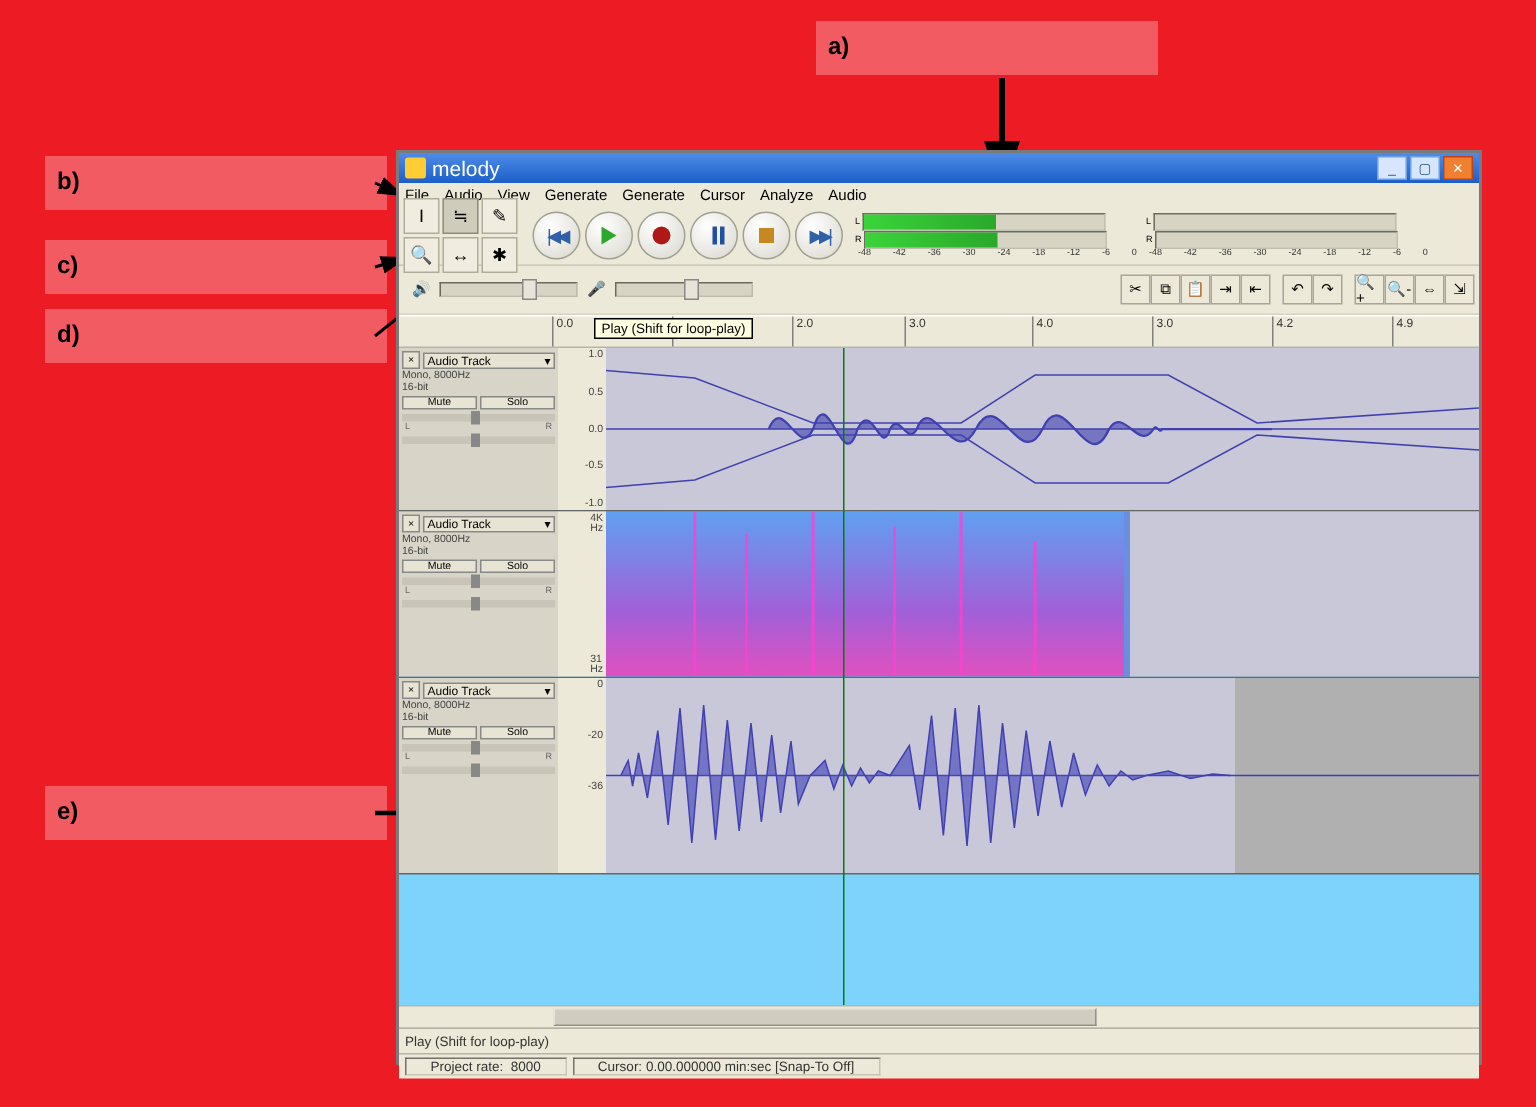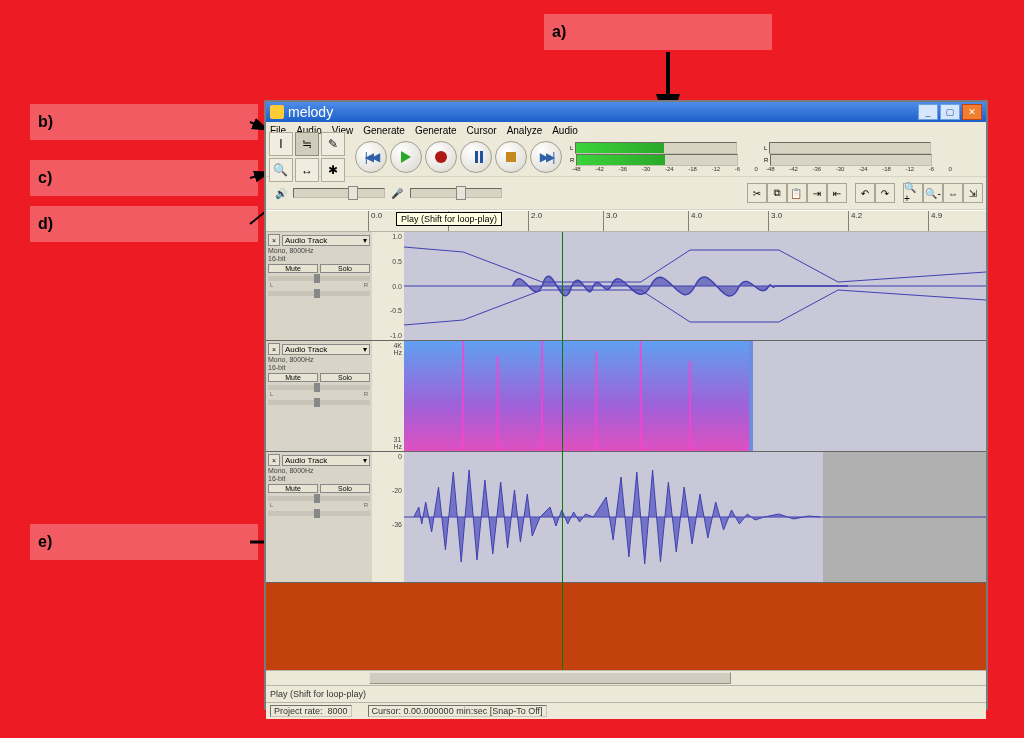--- a/index.html
+++ b/index.html
@@ -32,40 +32,40 @@
   .meter .fill{position:absolute;left:0;top:0;height:100%;background:linear-gradient(90deg,#3ad43a,#2aa82a)}
   .meter-wrap{display:flex;flex-direction:column;width:190px}
   .mtick{font-size:6px;display:flex;justify-content:space-between;padding:0 2px;color:#333}
   .mixer-row{display:flex;align-items:center;gap:6px;margin-left:6px}
   .slider{width:90px;height:8px;background:#d8d4c4;border:1px inset #c0bcac;position:relative}
   .slider .thumb{position:absolute;width:8px;height:12px;background:#e8e4d8;border:1px solid #888;top:-3px}
   .mini-btn{width:18px;height:18px;background:#ece9d8;border:1px solid #a8a498;display:flex;justify-content:center;align-items:center;font-size:10px}
   .ruler{height:20px;background:#ece9d8;border-top:1px solid #fff;border-bottom:1px solid #b8b4a8;position:relative;font-size:8px;color:#333}
   .ruler .tick{position:absolute;top:0;height:100%;border-left:1px solid #808080;padding-left:2px}
   .playhead{position:absolute;top:0;bottom:0;border-left:1px solid #008000}
-  .trackarea{background:#c2410c;overflow:hidden}
+  .trackarea{background:#7dd3fc;overflow:hidden}
   .track{display:flex;border-bottom:1px solid #666;position:relative}
   .track-panel{width:102px;background:#d8d4c8;padding:2px;font-size:8px;color:#000;display:flex;flex-direction:column;gap:1px}
   .tp-head{display:flex;align-items:center;gap:2px}
   .tp-close{width:10px;height:10px;background:#e8e4d4;border:1px solid #888;font-size:7px;display:flex;justify-content:center;align-items:center;cursor:pointer}
   .tp-title{flex:1;background:#e8e4d4;border:1px solid #888;padding:0 2px;font-size:8px;display:flex;justify-content:space-between;align-items:center;cursor:pointer}
   .tp-row{font-size:7px;color:#444}
   .tp-btns{display:flex;gap:2px;margin-top:1px}
   .tp-btn{flex:1;background:#e8e4d4;border:1px solid #888;font-size:7px;text-align:center;cursor:pointer}
   .tp-slider{margin-top:2px;height:5px;background:#c8c4b8;position:relative}
   .tp-slider .th{position:absolute;width:6px;height:9px;background:#888;top:-2px;left:45%}
   .tp-lr{display:flex;justify-content:space-between;font-size:6px;color:#666;padding:0 2px}
   .vscale{width:28px;background:#ece9d8;font-size:7px;color:#444;display:flex;flex-direction:column;justify-content:space-between;align-items:flex-end;padding:1px 2px}
   .wave{flex:1;background:#c8c8d8;position:relative;overflow:hidden}
   .wave.spec{background:linear-gradient(90deg,#5a7ed0 0%,#6a8ee0 60%,#c8c8d8 60%);}
   .wave svg{position:absolute;inset:0;width:100%;height:100%}
   .scrollh{height:14px;background:#ece9d8;border-top:1px solid #b8b4a8;position:relative}
   .scrollh .thumb{position:absolute;left:103px;top:1px;height:10px;width:360px;background:#d0ccc0;border:1px outset #e8e4d8}
   .statusbar,.statusbar2{height:16px;background:#ece9d8;font-size:9px;color:#333;padding:0 4px;display:flex;align-items:center;border-top:1px solid #b8b4a8}
-  .status-cell{border:1px inset #c8c4b8;padding:0 3px;margin-right:16px;background:#ece9d8}
+  .status-cell{border:1px inset #c8c4b8;padding:0 16px;margin-right:4px;background:#ece9d8}
 </style>
 </head>
 <body>
 
 <div class="callout" style="left:544px;top:14px">
     <span>a)</span>
   </div>
 <div class="callout" style="left:30px;top:104px">
     <span>b)</span>
   </div>

